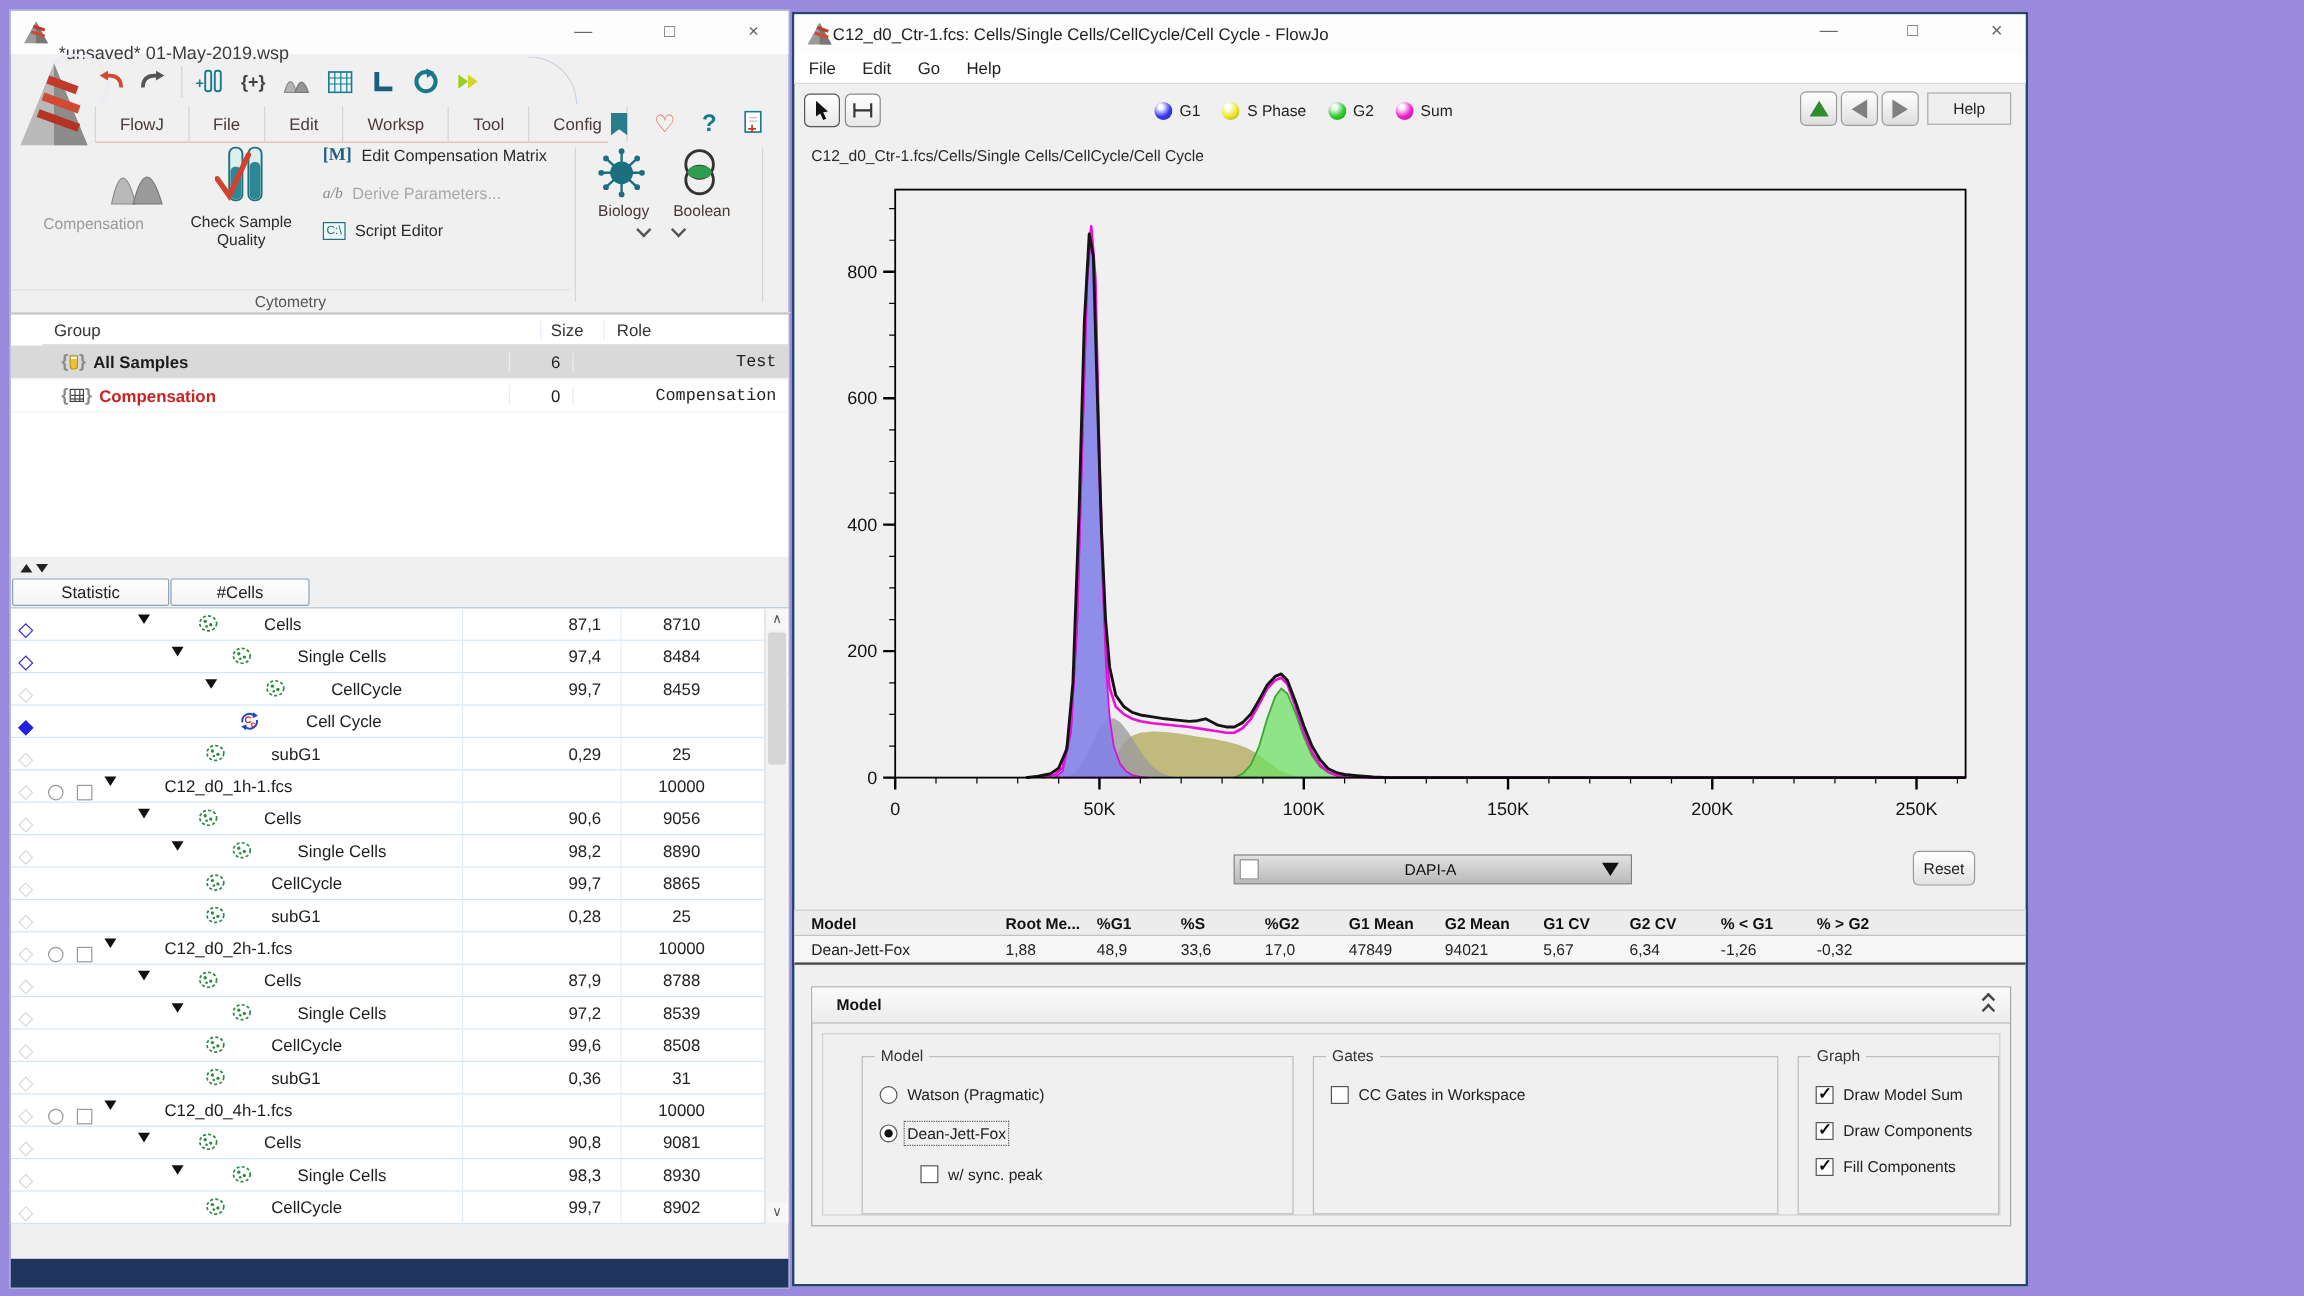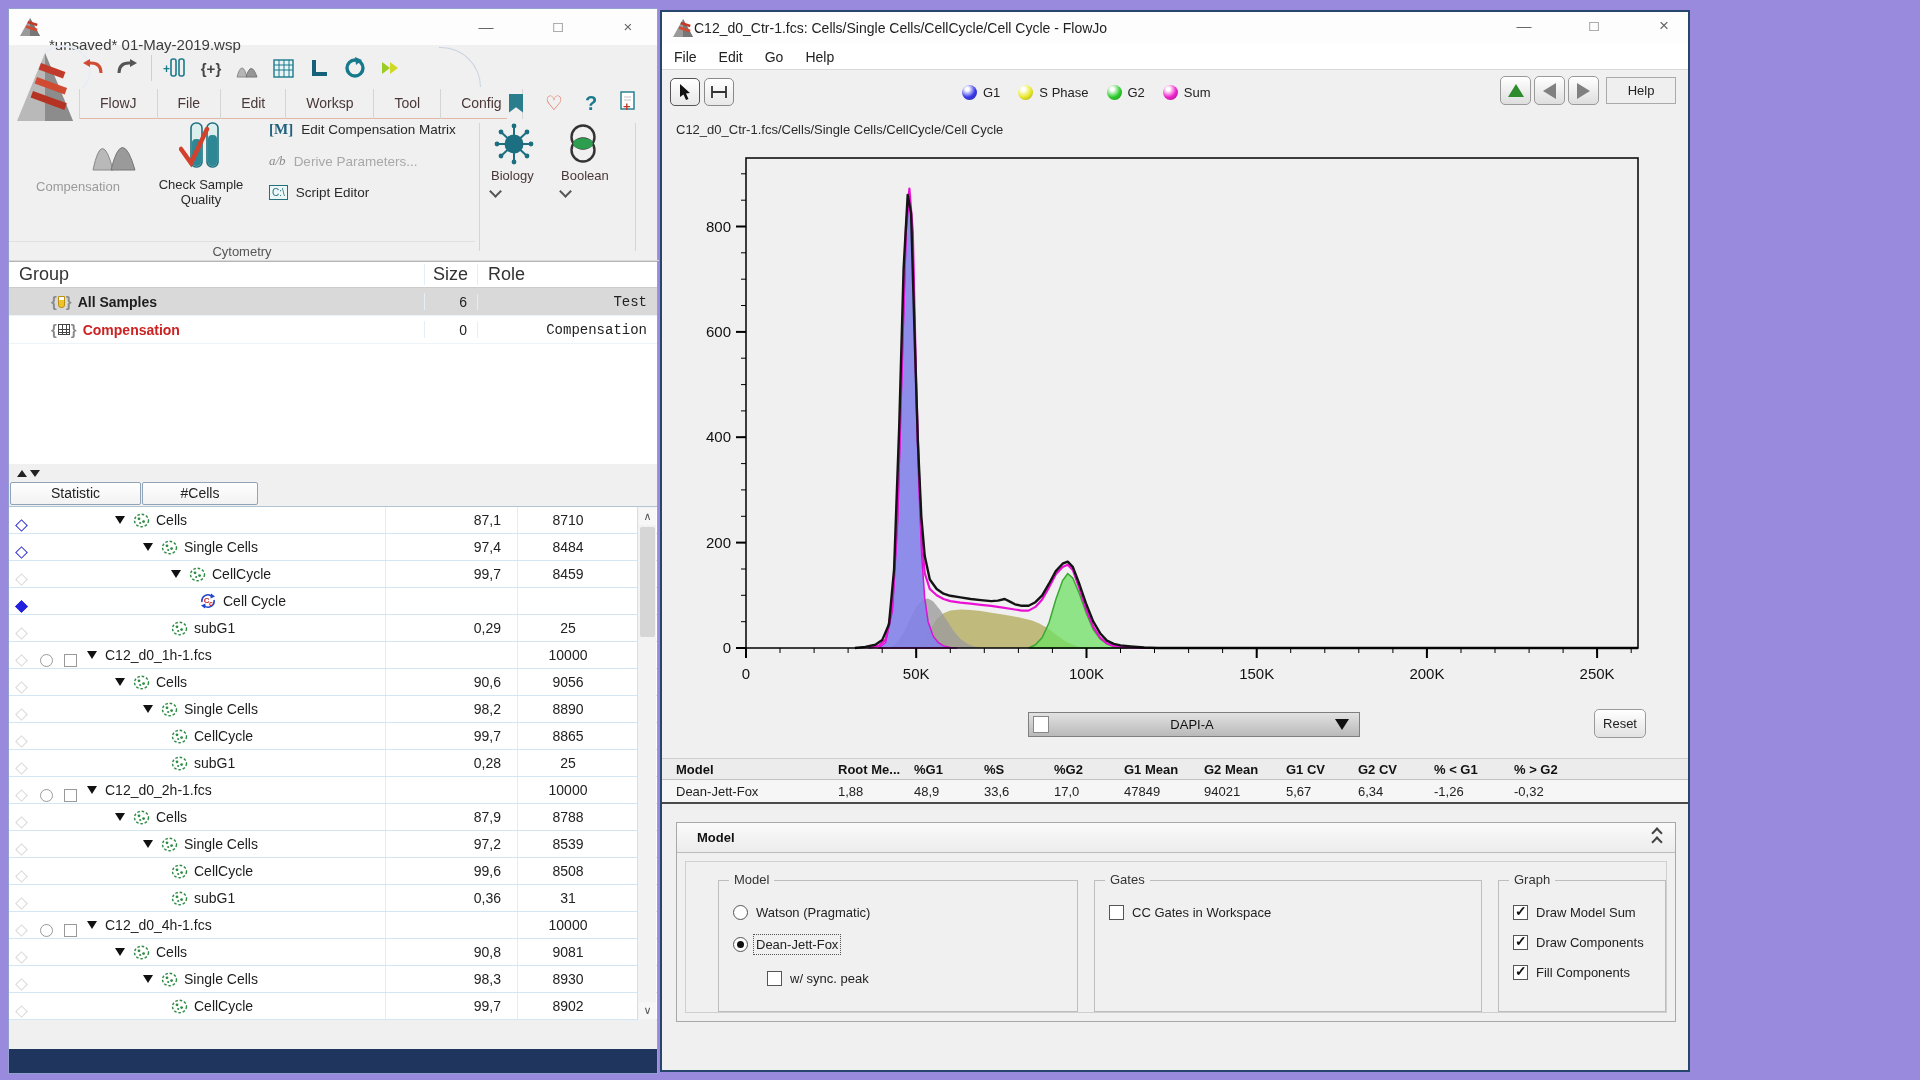--- a/index.html
+++ b/index.html
@@ -29,21 +29,21 @@
   #tabicons { position:absolute; top:82px; left:500px; display:flex; gap:22px; align-items:center; }
 
   #ribbon { position:absolute; left:0; top:110px; width:650px; height:142px; border-bottom:1px solid #d9d9d9; }
   .rib-lbl { position:absolute; font-size:13px; text-align:center; }
   #cytometry { position:absolute; left:0; top:122px; width:466px; border-top:1px solid #e0e0e0; font-size:13px; color:#555; text-align:center; padding-top:2px; }
   .vsep { position:absolute; top:4px; height:128px; width:1px; background:#d5d5d5; }
   .chev-dn { width:9px; height:9px; border-right:2px solid #555; border-bottom:2px solid #555; transform:rotate(45deg); display:inline-block; }
 
   
   #grouptbl { position:absolute; left:0; top:252px; width:648px; height:203px; background:#fff; border-top:1px solid #b5b5b5; }
-  .ghead { display:flex; height:26px; align-items:center; border-bottom:1px solid #ccc; font-size:18px; color:#333; }
+  .ghead { display:flex; height:26px; align-items:center; border-bottom:1px solid #ccc; font-size:14px; color:#333;margin-left:26px; }
   .gc-name { width:416px; padding-left:10px; border-right:1px solid #e4eef6; }
   .gc-size { width:53px; padding-left:8px; border-right:1px solid #e4eef6; }
   .gc-role { flex:1; padding:0 10px; }
   .grow { display:flex; height:28px; align-items:center; font-size:14px; border-bottom:1px solid #eef3f8; }
   .grow.selected { background:#d9d9d9; }
   .grow .gc-name { display:flex; align-items:center; font-weight:bold; }
   .grow .gc-size { text-align:right; padding-right:10px; padding-left:0; }
   .grow .gc-role { text-align:right;font-family:Liberation Mono, monospace; }
   .brace { color:#8a8a8a; font-weight:bold; font-size:15px; }
   .tubeico { width:7px; height:12px; background:linear-gradient(#fff 0 25%, #f0c22a 25%); border:1px solid #b99010; border-radius:0 0 3px 3px; margin:0 1px; }
@@ -55,21 +55,21 @@
 
   #splitter { position:absolute; left:0; top:455px; width:648px; height:17px; background:#f0f0f0; }
   .mini-tri-up { width:0;height:0;border-left:5px solid transparent;border-right:5px solid transparent;border-bottom:7px solid #222; display:inline-block; }
   .mini-tri-dn { width:0;height:0;border-left:5px solid transparent;border-right:5px solid transparent;border-top:7px solid #222; display:inline-block; margin-left:3px;}
 
   
   #treehead { position:absolute; left:0; top:472px; width:648px; height:25px; background:#f0f0f0; display:flex; gap:1px; padding:1px 0 0 1px; }
   .thcell { background:linear-gradient(#ffffff,#f2f2f2); border:1px solid #90a4b8; border-radius:2px; text-align:center; font-size:14px; color:#222; line-height:21px; height:23px; }
   #treebody { position:absolute; left:0; top:497px; width:648px; height:514px; background:#fff; border-top:1px solid #b0c4d4; overflow:hidden; }
   .trow { display:flex; height:27px; align-items:center; border-bottom:1px solid #d4e6f3; position:relative; }
-  .tname { width:376px; display:flex; align-items:center; position:relative; }
+  .tname { width:376px; display:flex; position:relative;gap:32px; }
   .tstat { width:132px; text-align:right; padding-right:16px; border-left:1px solid #e2eef7; align-self:stretch; line-height:26px; }
   .tcells { width:117px; text-align:center; padding-right:16px; border-left:1px solid #e2eef7; align-self:stretch; line-height:26px; }
   .dmd { position:absolute; left:8px; top:9px; width:9px; height:9px; transform:rotate(45deg); }
   .dmd.b { border:1.5px solid #3333cc; background:#fff; }
   .dmd.f { background:#2222dd; border:1.5px solid #2222dd; }
   .dmd.p { border:1.5px solid #d8d8d8; background:#fff; }
   .gcirc { position:absolute; left:31px; top:7px; width:13px; height:13px; border:1.5px solid #999; border-radius:50%; background:#fff; }
   .gsq { position:absolute; left:55px; top:7px; width:13px; height:13px; border:1.5px solid #999; background:#fff; }
   .tri { width:0; height:0; border-left:5.5px solid transparent; border-right:5.5px solid transparent; border-top:8px solid #111; margin-right:8px; flex:0 0 auto; }
   .gico { margin-right:6px; flex:0 0 auto; display:flex; }
@@ -265,21 +265,21 @@
       <span style="font-size:13.5px;color:#a8a8a8">Derive Parameters...</span>
     </div>
     <div class="abs" style="left:260px;top:66px;display:flex;align-items:center;gap:8px">
       <span style="color:#20707e;font-size:10px;border:1px solid #20707e;padding:1px 2px;background:#eef7f8">C:\</span>
       <span style="font-size:13.5px;color:#2a2a2a">Script Editor</span>
     </div>
 
     <div id="cytometry">Cytometry</div>
     <div class="vsep" style="left:470px"></div>
 
-    <div class="abs" style="left:482px;top:4px;width:64px;text-align:left">
+    <div class="abs" style="left:468px;top:4px;width:64px;text-align:right">
       <svg width="46" height="42" viewBox="0 0 46 42">
           <g stroke="#1b6f80" stroke-width="2">
             <line x1="23" y1="21" x2="23" y2="3"></line>
             <line x1="23" y1="21" x2="23" y2="39"></line>
             <line x1="23" y1="21" x2="6" y2="21"></line>
             <line x1="23" y1="21" x2="40" y2="21"></line>
             <line x1="23" y1="21" x2="10" y2="9"></line>
             <line x1="23" y1="21" x2="36" y2="9"></line>
             <line x1="23" y1="21" x2="10" y2="33"></line>
             <line x1="23" y1="21" x2="36" y2="33"></line>

